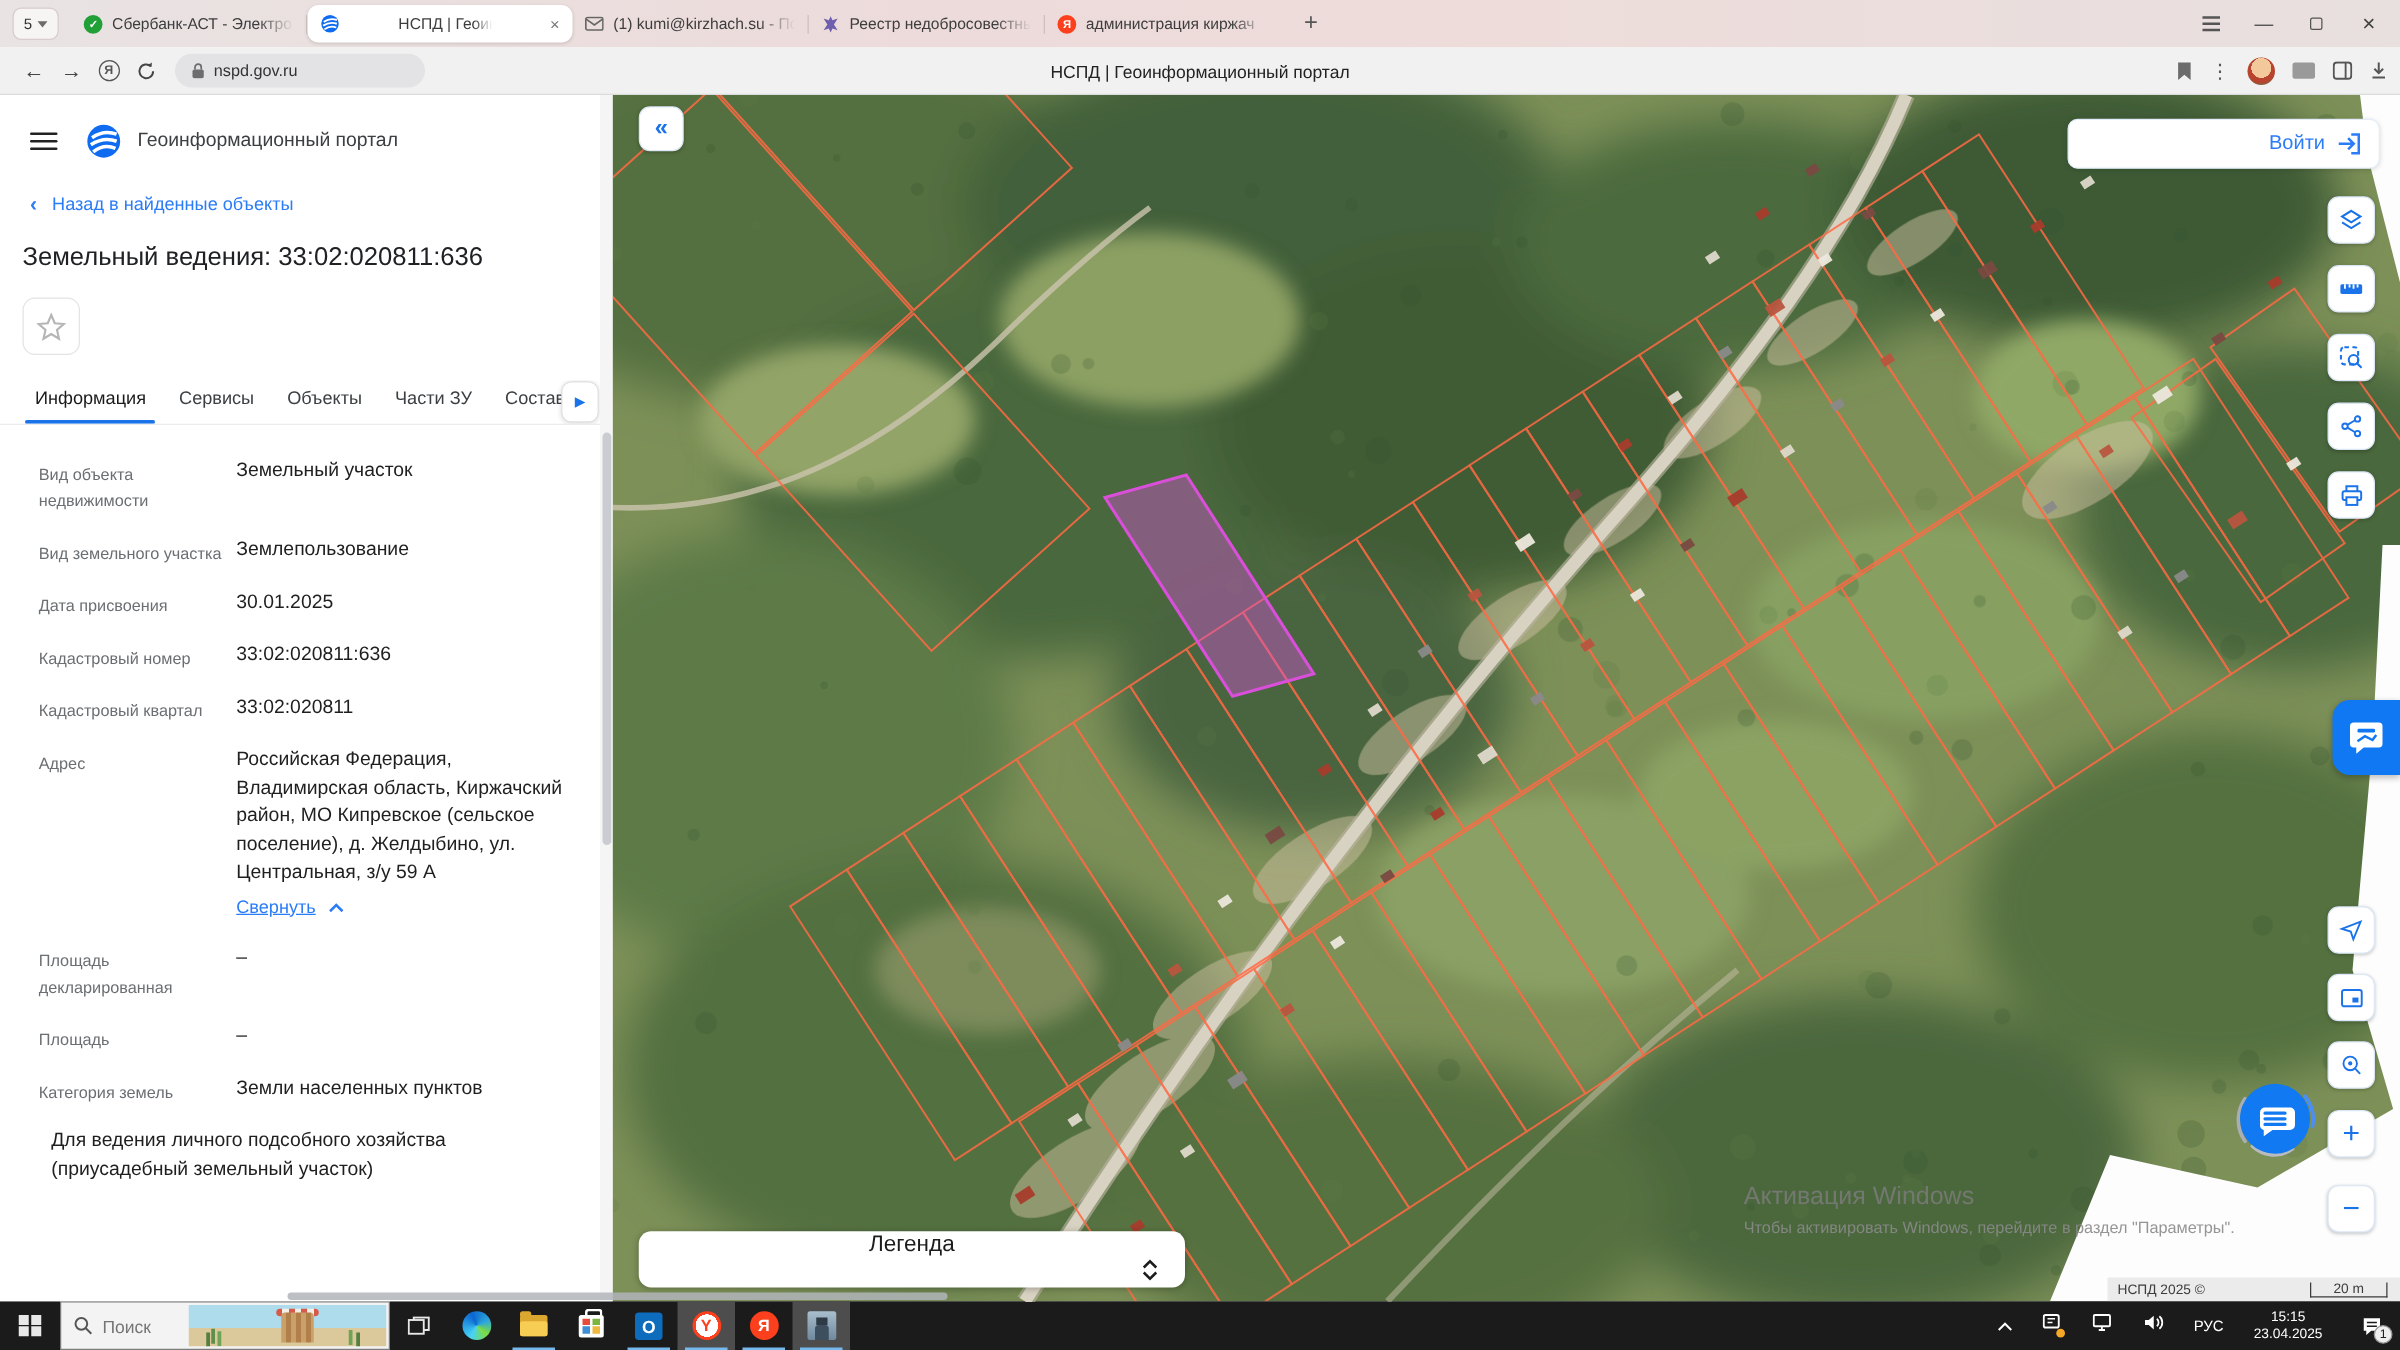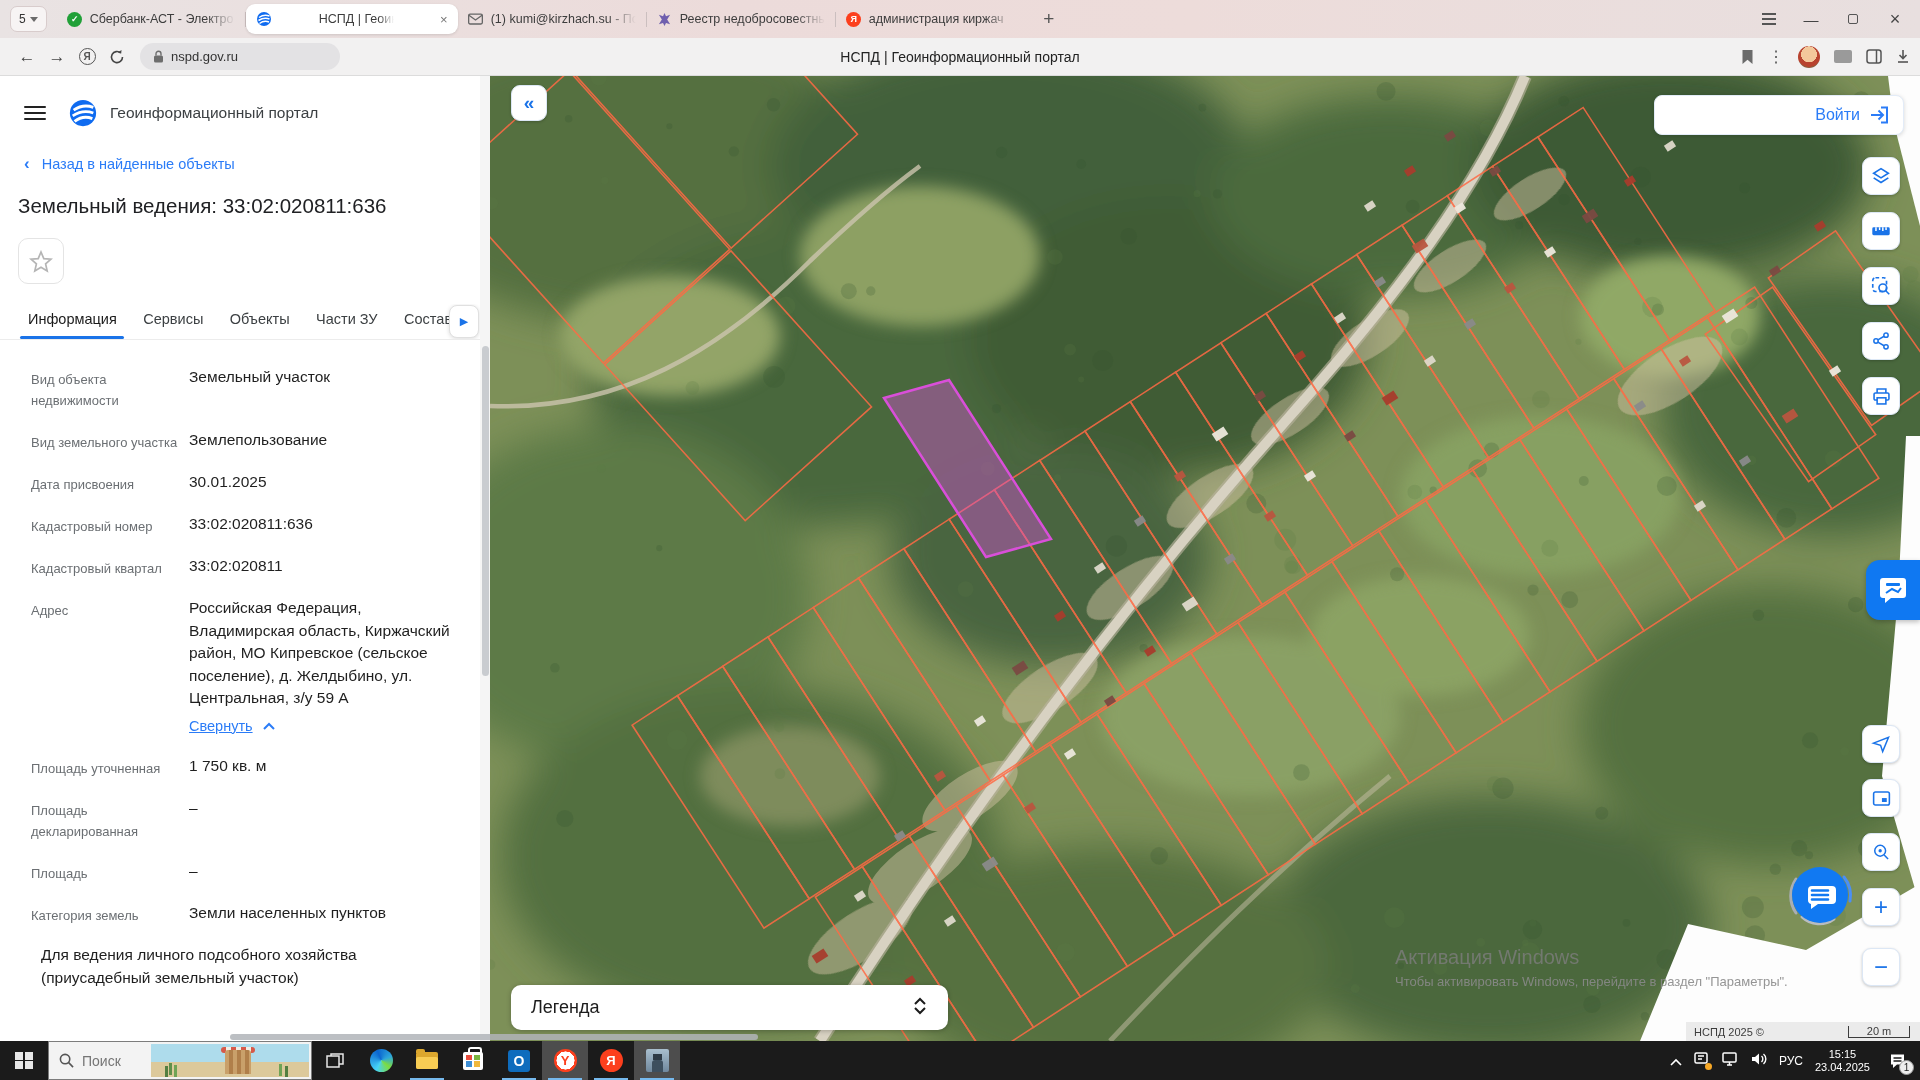--- a/index.html
+++ b/index.html
@@ -69,21 +69,21 @@
   .mbtn { position:absolute; width:38px; height:38px; background:#fff; border:1px solid #dce7f5; border-radius:9px; box-shadow:0 1px 3px rgba(0,0,0,.22); display:flex; align-items:center; justify-content:center; color:#1a73e8; }
   .collapse-map { left:21px; top:9px; width:36px; height:36px; font-size:19px; font-weight:bold; color:#1a73e8; }
   .login-bar { position:absolute; top:19px; right:16px; width:250px; height:40px; background:#fff; border:1px solid #e3ecf8; border-radius:8px; box-shadow:0 1px 4px rgba(0,0,0,.15); display:flex; align-items:center; justify-content:flex-end; gap:9px; padding-right:14px; }
   .login-bar .txt { color:#2b7cf7; font-size:16px; }
   .r1 { top:81px; right:20px; } .r2 { top:136px; right:20px; } .r3 { top:191px; right:20px; }
   .r4 { top:246px; right:20px; } .r5 { top:301px; right:20px; }
   .g1 { top:649px; right:20px; } .g2 { top:703px; right:20px; } .g3 { top:757px; right:20px; }
   .g4 { top:812px; right:20px; } .g5 { top:872px; right:20px; }
   .chat-tab { position:absolute; right:0; top:484px; width:54px; height:60px; background:#0f78f2; border-radius:14px 0 0 14px; display:flex; align-items:center; justify-content:center; box-shadow:0 2px 5px rgba(0,0,0,.25); }
   .fab { position:absolute; right:62px; top:781px; width:76px; height:76px; }
-  .legend-bar { position:absolute; left:21px; bottom:11px; width:437px; height:45px; background:#fff; border-radius:10px; box-shadow:0 1px 5px rgba(0,0,0,.25); display:flex; align-items:center; padding:0 20px; }
+  .legend-bar { position:absolute; left:21px; bottom:11px; width:437px; height:45px; background:#fff; border-radius:10px; box-shadow:0 1px 5px rgba(0,0,0,.25); display:flex; align-items:center; padding:0 20px;flex-direction:column; }
   .legend-bar .txt { font-size:18px; color:#1c1c1c; }
   .legend-bar .exp { margin-left:auto; color:#1c1c1c; }
   .watermark { position:absolute; left:905px; top:870px; pointer-events:none; }
   .wm1 { font-size:20px; color:rgba(125,125,125,.8); }
   .wm2 { font-size:13px; color:rgba(138,138,138,.9); margin-top:5px; }
   .info-strip { position:absolute; right:0; bottom:0; height:19px; width:234px; background:rgba(233,233,233,.92); display:flex; align-items:center; font-size:11px; color:#3c3c3c; }
   .info-strip .cp { margin-left:8px; }
   .scalebar { margin-left:auto; margin-right:10px; width:62px; height:12px; border-left:1px solid #3c3c3c; border-right:1px solid #3c3c3c; border-bottom:1px solid #3c3c3c; text-align:center; font-size:11px; line-height:10px; }
   .hthumb { position:absolute; left:230px; bottom:1px; width:528px; height:6px; background:#b0b4b9; border-radius:3px; z-index:40; opacity:.85; }
 
@@ -110,21 +110,21 @@
   .ic-store::before { content:""; position:absolute; top:-5px; left:5px; width:10px; height:6px; border:2px solid #fff; border-bottom:none; border-radius:3px 3px 0 0; }
   .ic-store .grid { position:absolute; inset:3px; display:grid; grid-template-columns:1fr 1fr; grid-template-rows:1fr 1fr; gap:1.5px; }
   .ic-store .grid i:nth-child(1){background:#e84b3c}.ic-store .grid i:nth-child(2){background:#7ab53f}
   .ic-store .grid i:nth-child(3){background:#3f8fd6}.ic-store .grid i:nth-child(4){background:#f0b83e}
   .ic-outlook { width:22px; height:22px; background:#0e6cbd; border-radius:3px; color:#fff; font-weight:bold; font-size:14px; display:flex; align-items:center; justify-content:center; }
   .ic-ybro { width:23px; height:23px; border-radius:50%; background:radial-gradient(circle, #fff 0 55%, #fc3f1d 56%); display:flex; align-items:center; justify-content:center; color:#fc3f1d; font-weight:bold; font-size:13px; }
   .ic-ya { width:23px; height:23px; border-radius:50%; background:#fc3f1d; display:flex; align-items:center; justify-content:center; color:#fff; font-weight:bold; font-size:13px; }
   .ic-grad { position:relative; width:23px; height:23px; background:linear-gradient(#a9bfce,#70889d); border-radius:2px; overflow:hidden; }
   .ic-grad::before { content:""; position:absolute; left:7px; top:5px; width:9px; height:6px; background:#2e3a45; }
   .ic-grad::after { content:""; position:absolute; left:6px; top:11px; width:11px; height:12px; background:#3d4f5e; border-radius:3px 3px 0 0; }
-  .tray { margin-left:auto; display:flex; align-items:center; gap:12px; padding-right:8px; color:#fff; }
+  .tray { margin-left:auto; display:flex; align-items:center; gap:24px; padding-right:8px; color:#fff; }
   .tray .lang { font-size:12px; }
   .clock { text-align:center; font-size:11px; line-height:13px; }
   .notif { position:relative; width:30px; height:30px; display:flex; align-items:center; justify-content:center; }
   .notif .badge { position:absolute; right:-2px; bottom:1px; width:15px; height:15px; border-radius:50%; background:#eee; color:#222; font-size:10px; display:flex; align-items:center; justify-content:center; border:1px solid #999; }
 </style>
 </head>
 <body>
 
 <div class="screen">
 
@@ -298,24 +298,20 @@
           <div class="fvalue">
             <span>Российская Федерация, Владимирская область, Киржачский район, МО Кипревское (сельское поселение), д. Желдыбино, ул. Центральная, з/у 59 А</span><br>
             <span class="collapse-link">
               <span>Свернуть</span>
               <svg width="12" height="8" viewBox="0 0 12 8">
                   <path d="M1 7 L6 2 L11 7" fill="none" stroke="#2b7cf7" stroke-width="2"></path>
                 </svg>
             </span>
           </div>
         </div>
-        <div class="frow">
-            <div class="flabel">Площадь уточненная</div>
-            <div class="fvalue">1 750 кв. м</div>
-          </div>
         <div class="frow">
             <div class="flabel">Площадь декларированная</div>
             <div class="fvalue">–</div>
           </div>
         <div class="frow">
             <div class="flabel">Площадь</div>
             <div class="fvalue">–</div>
           </div>
         <div class="frow">
             <div class="flabel">Категория земель</div>

